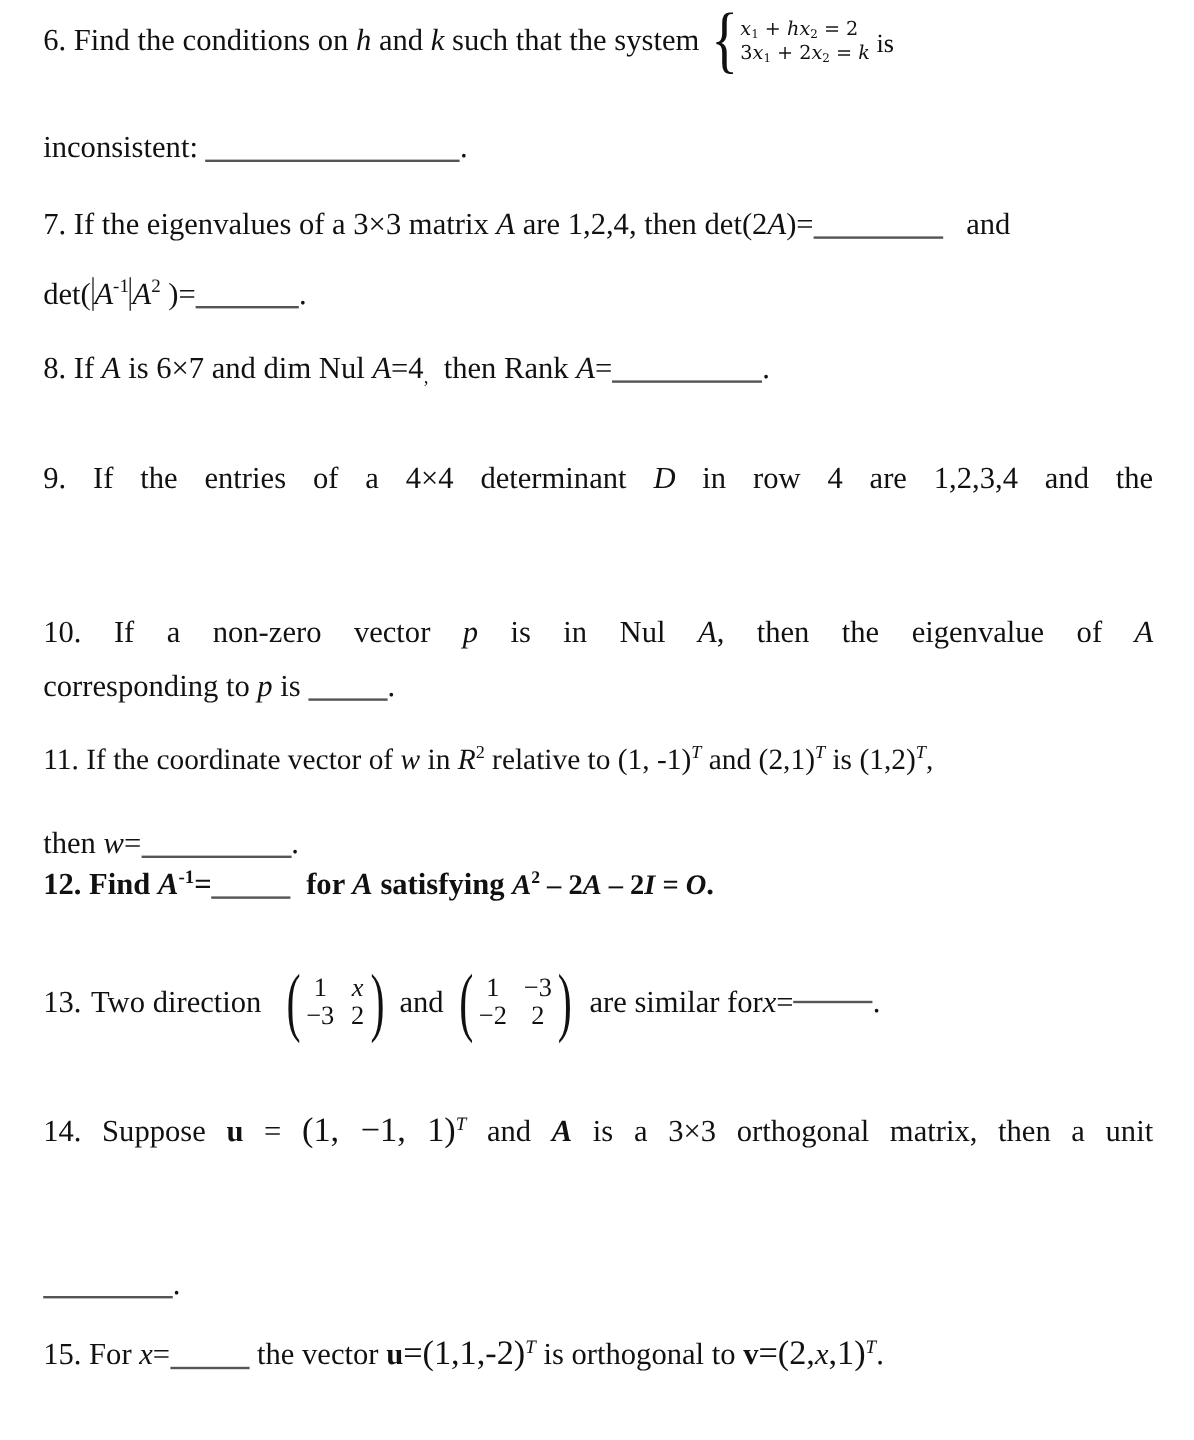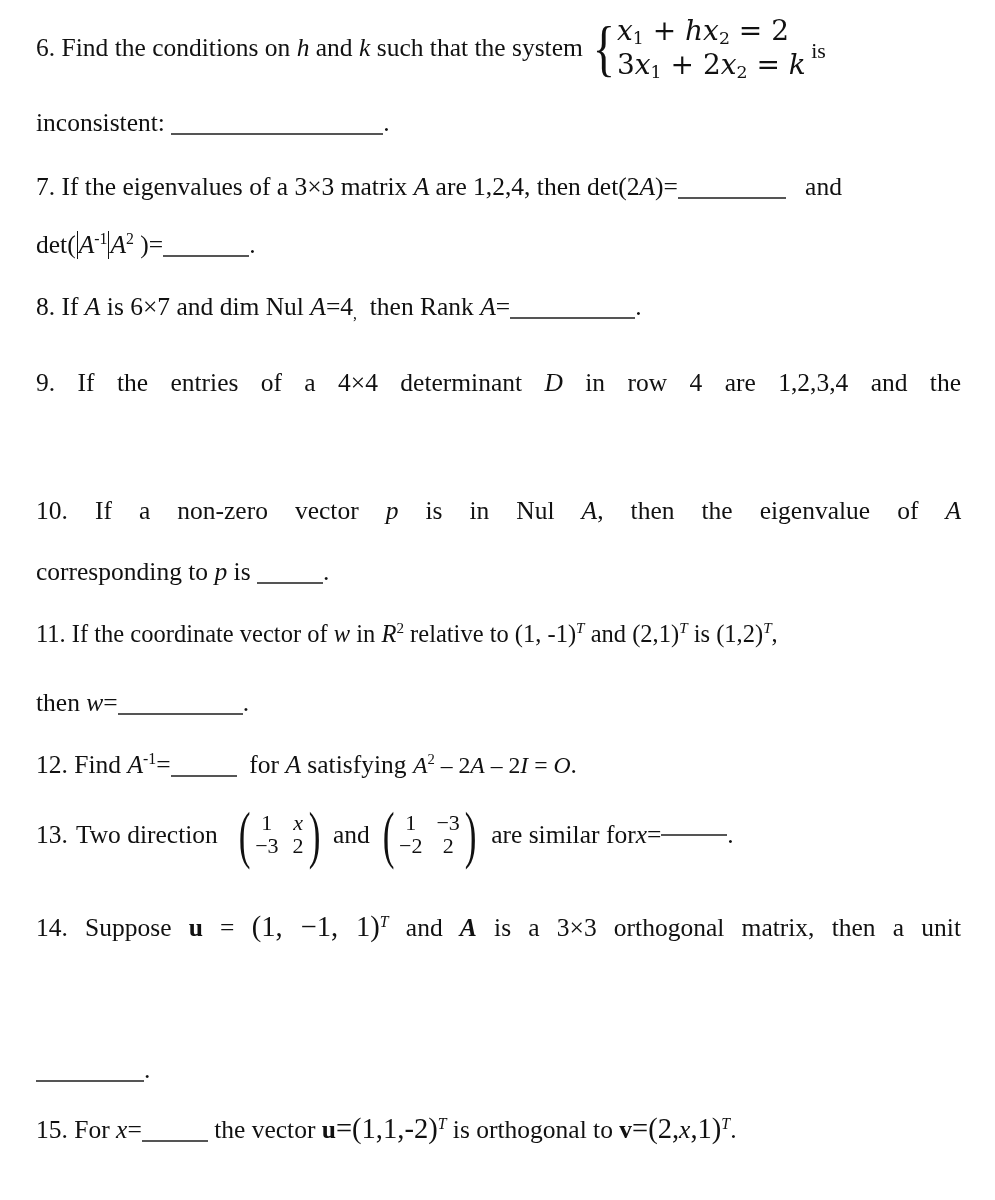--- a/index.html
+++ b/index.html
@@ -29,20 +29,21 @@
     font-size: 25.5px;
     line-height: 1.18;
     color: #111;
   }
   .ln { display: block; white-space: nowrap; }
   .justify {
     display: block;
     text-align: justify;
     text-align-last: justify;
     white-space: normal;
+    margin-top: 16px;
   }
 
   i.v  { font-style: italic; }
   b.v  { font-weight: bold; font-style: normal; }
   b.vi { font-weight: bold; font-style: italic; }
 
   sup.s { font-size: 0.62em; vertical-align: super; line-height: 0; }
   sub.s { font-size: 0.62em; vertical-align: -0.25em; line-height: 0; }
 
   .blank {
@@ -68,21 +69,21 @@
   .sys .brace {
     font-size: 62px;
     line-height: 0.62;
     font-family: "Liberation Serif", serif;
     transform: scaleX(0.75);
     margin-right: -2px;
     color: #111;
   }
   .sys .rows {
     display: inline-block;
-    font-size: 28px;
+    font-size: 16px;
     line-height: 1.22;
   }
   .sys .rows .r { white-space: nowrap; display: block; }
   .sys .rows i { font-style: italic; }
 
   
   .mat {
     display: inline-flex;
     align-items: center;
     vertical-align: middle;
@@ -192,21 +193,21 @@
       <span>If the coordinate vector of </span><i class="v">w</i><span> in </span><i class="v">R</i><sup class="s">2</sup><span> relative to (1, -1)</span><sup class="s"><i>T</i></sup><span> and (2,1)</span><sup class="s"><i>T</i></sup><span> is (1,2)</span><sup class="s"><i>T</i></sup><span>,</span>
     </span>
   </div>
 
   <div class="q" style="top:688px;">
     <span class="ln">
       <span>then </span><i class="v">w</i><span>=</span><span class="blank b-xl"></span><span>.</span>
     </span>
   </div>
 
-  <div class="q" style="top:750px;">
+  <div class="q" style="top:722px;font-weight:bold;">
     <span class="ln">
       <span>12.</span>
       <span>Find </span><i class="v">A</i><sup class="s">-1</sup><span>=</span><span class="blank b-sm"></span>&nbsp;&nbsp;<span>for </span><i class="v">A</i><span> satisfying  </span><span style="font-size:0.93em;"><i class="v">A</i><sup class="s">2</sup><span> – 2</span><i class="v">A</i><span> – 2</span><i class="v">I</i><span> = </span><i class="v">O</i></span><span>.</span>
     </span>
   </div>
 
   <div class="q" style="top:812px;">
     <span class="ln" style="display:flex; align-items:center;">
       <span>13.</span>
       <span style="margin-left:8px;">Two direction</span>

